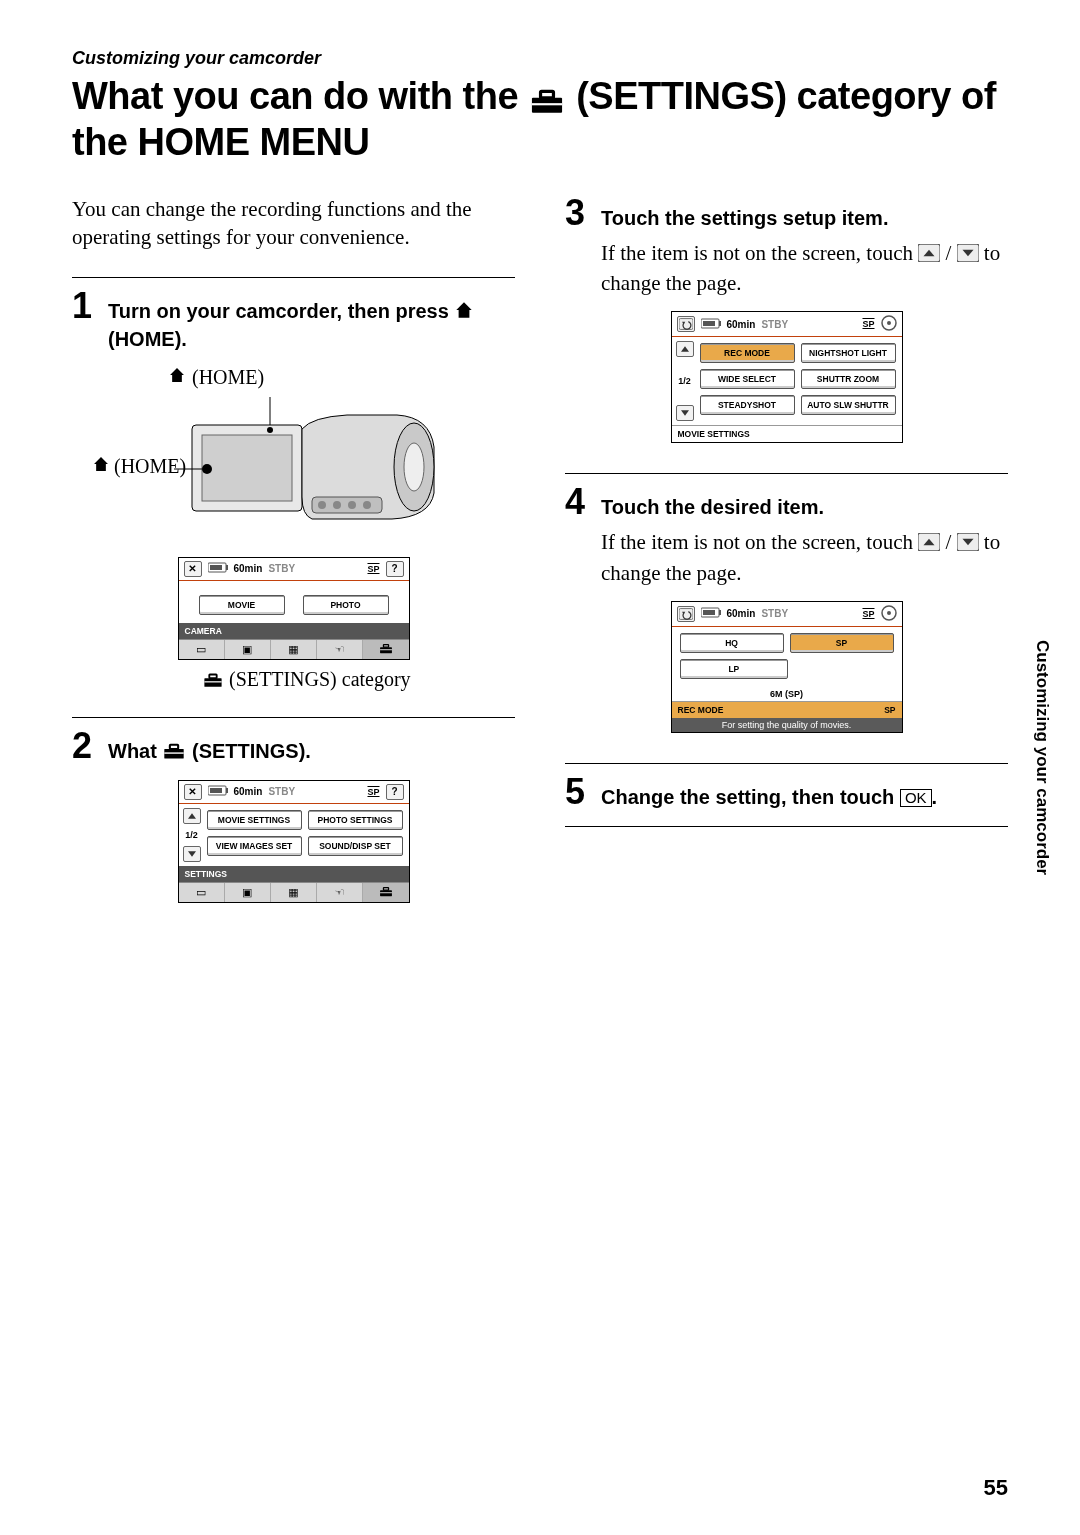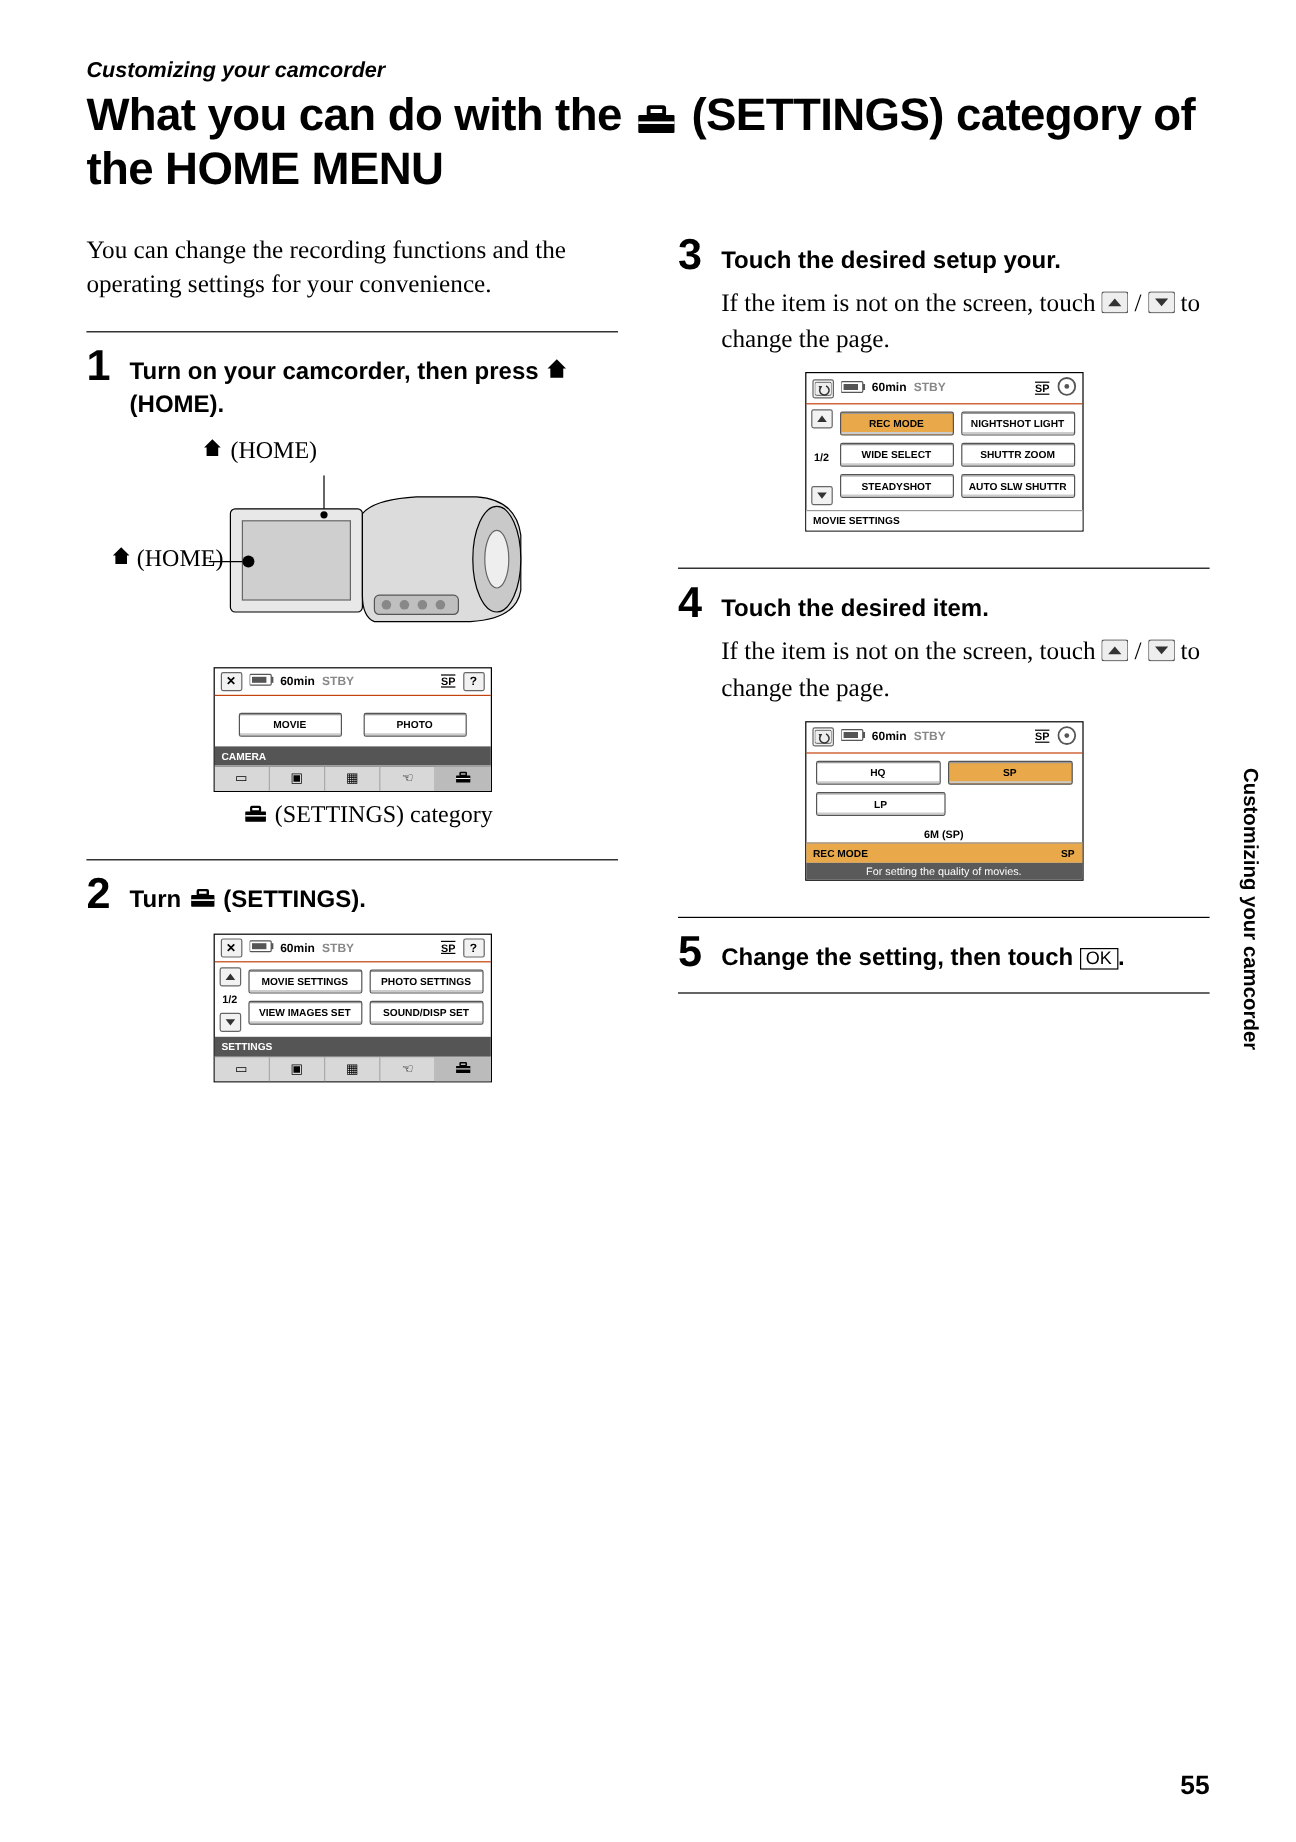--- a/index.html
+++ b/index.html
@@ -365,21 +365,21 @@
           <span>(SETTINGS) category</span>
         </div>
       </div>
 
       <hr class="rule">
 
       <div class="step">
         <div class="step-head">
           <div class="step-num">2</div>
           <div class="step-title">
-            <span>Turn </span><span class="icon-slot"><svg width="24" height="18" viewBox="0 0 32 26">
+            <span>What </span><span class="icon-slot"><svg width="24" height="18" viewBox="0 0 32 26">
                   <use href="#i-toolbox"></use>
                 </svg></span><span> (SETTINGS).</span>
           </div>
         </div>
 
         <div class="screenshot">
           <div class="topbar">
             <span class="btn-sq">✕</span>
             <span class="icon-slot"><svg width="20" height="13" viewBox="0 0 20 13">
                   <use href="#i-batt"></use>
@@ -428,21 +428,21 @@
           </div>
         </div>
       </div>
     </div>
 
     <div class="col">
 
       <div class="step" style="margin-top:0">
         <div class="step-head">
           <div class="step-num">3</div>
-          <div class="step-title">Touch the desired setup your.</div>
+          <div class="step-title">Touch the settings setup item.</div>
         </div>
         <div class="step-body">
           <span>If the item is not on the screen, touch </span><span class="icon-slot"><svg width="22" height="18" viewBox="0 0 20 16">
                 <use href="#i-arrow-up-box"></use>
               </svg></span><span> / </span><span class="icon-slot"><svg width="22" height="18" viewBox="0 0 20 16">
                 <use href="#i-arrow-down-box"></use>
               </svg></span><span> to change the page.</span>
         </div>
 
         <div class="screenshot">

